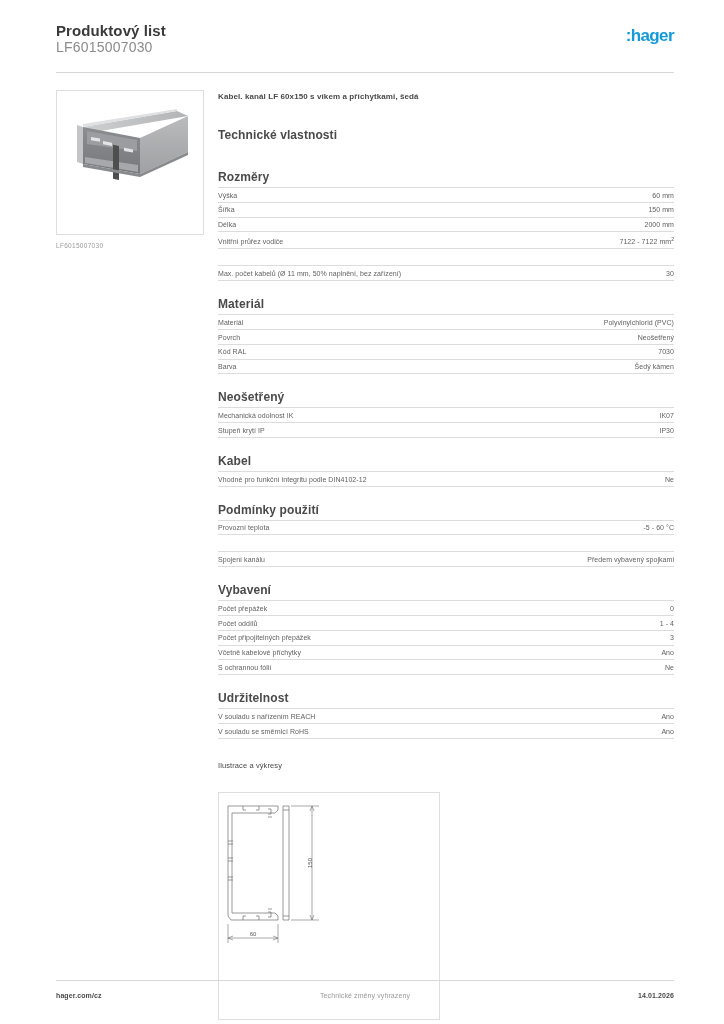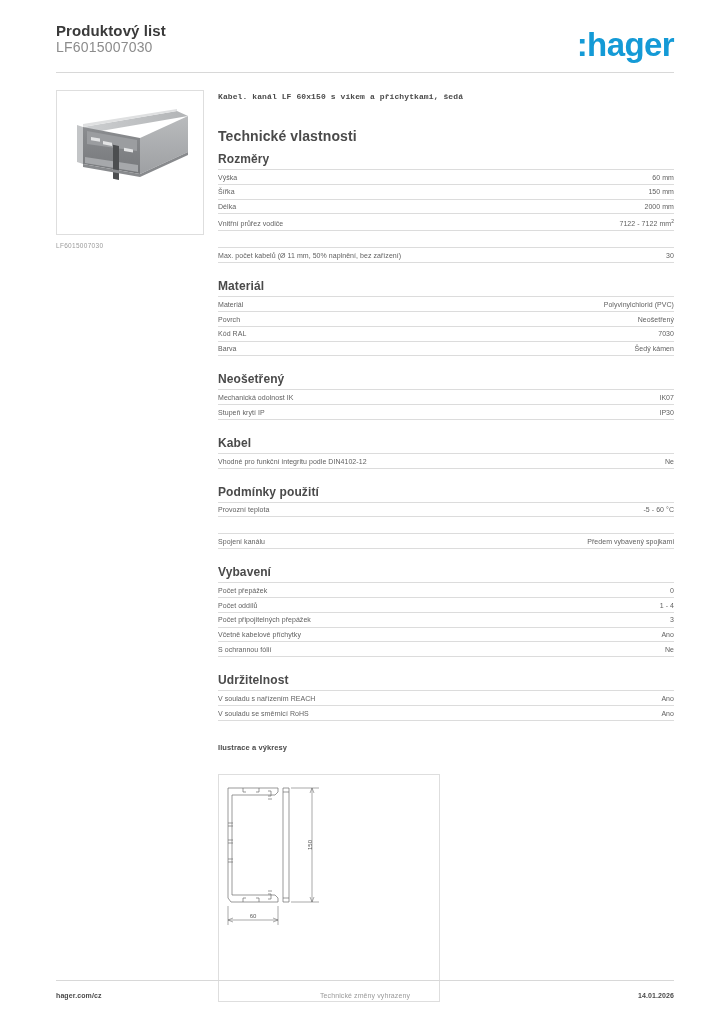--- a/index.html
+++ b/index.html
@@ -29,21 +29,21 @@
   .doc-ref {
     font-size: 14px;
     font-weight: normal;
     color: #8c8c8c;
     line-height: 17px;
     letter-spacing: .2px;
   }
   .logo {
     position: absolute;
     right: 0; top: 4px;
-    font-size: 33px;
+    font-size: 17px;
     font-weight: bold;
     letter-spacing: -.6px;
   }
   .header-rule {
     position: absolute;
     left: 56px; right: 50px; top: 72px;
     height: 1px; background: #d8d8d8;
   }
 
   
@@ -72,27 +72,26 @@
     position: absolute;
     left: 218px; top: 92px;
     width: 456px;
   }
   .product-name {
     font-size: 8px;
     font-weight: bold;
     color: #4a4a4a;
     letter-spacing: .1px;
     margin-bottom: 27px;
-    font-family: Liberation Mono, monospace;
   }
   .section-title-main {
-    font-size: 14px;
+    font-size: 12px;
     font-weight: bold;
     color: #4a4a4a;
-    margin-bottom: 8px;
+    margin-bottom: 28px;
     letter-spacing: .1px;
   }
   .spec-group { margin-bottom: 16px; }
   .spec-group-title {
     font-size: 12px;
     font-weight: bold;
     color: #4a4a4a;
     margin-bottom: 3px;
     letter-spacing: .1px;
   }
@@ -110,21 +109,21 @@
     letter-spacing: .05px;
     vertical-align: baseline;
   }
   td.spec-label { text-align: left; width: 62%; }
   td.spec-value { text-align: right; width: 38%; }
   sup { font-size: 5px; vertical-align: super; }
 
   
   .drawing-title {
     font-size: 7.5px;
-    font-weight: bold;
+    font-weight: normal;
     color: #4a4a4a;
     margin: 22px 0 22px 0;
     letter-spacing: .1px;
   }
   .drawing-box {
     width: 222px;
     height: 228px;
     border: 1px solid #dedede;
     background: #fff;
     position: relative;

